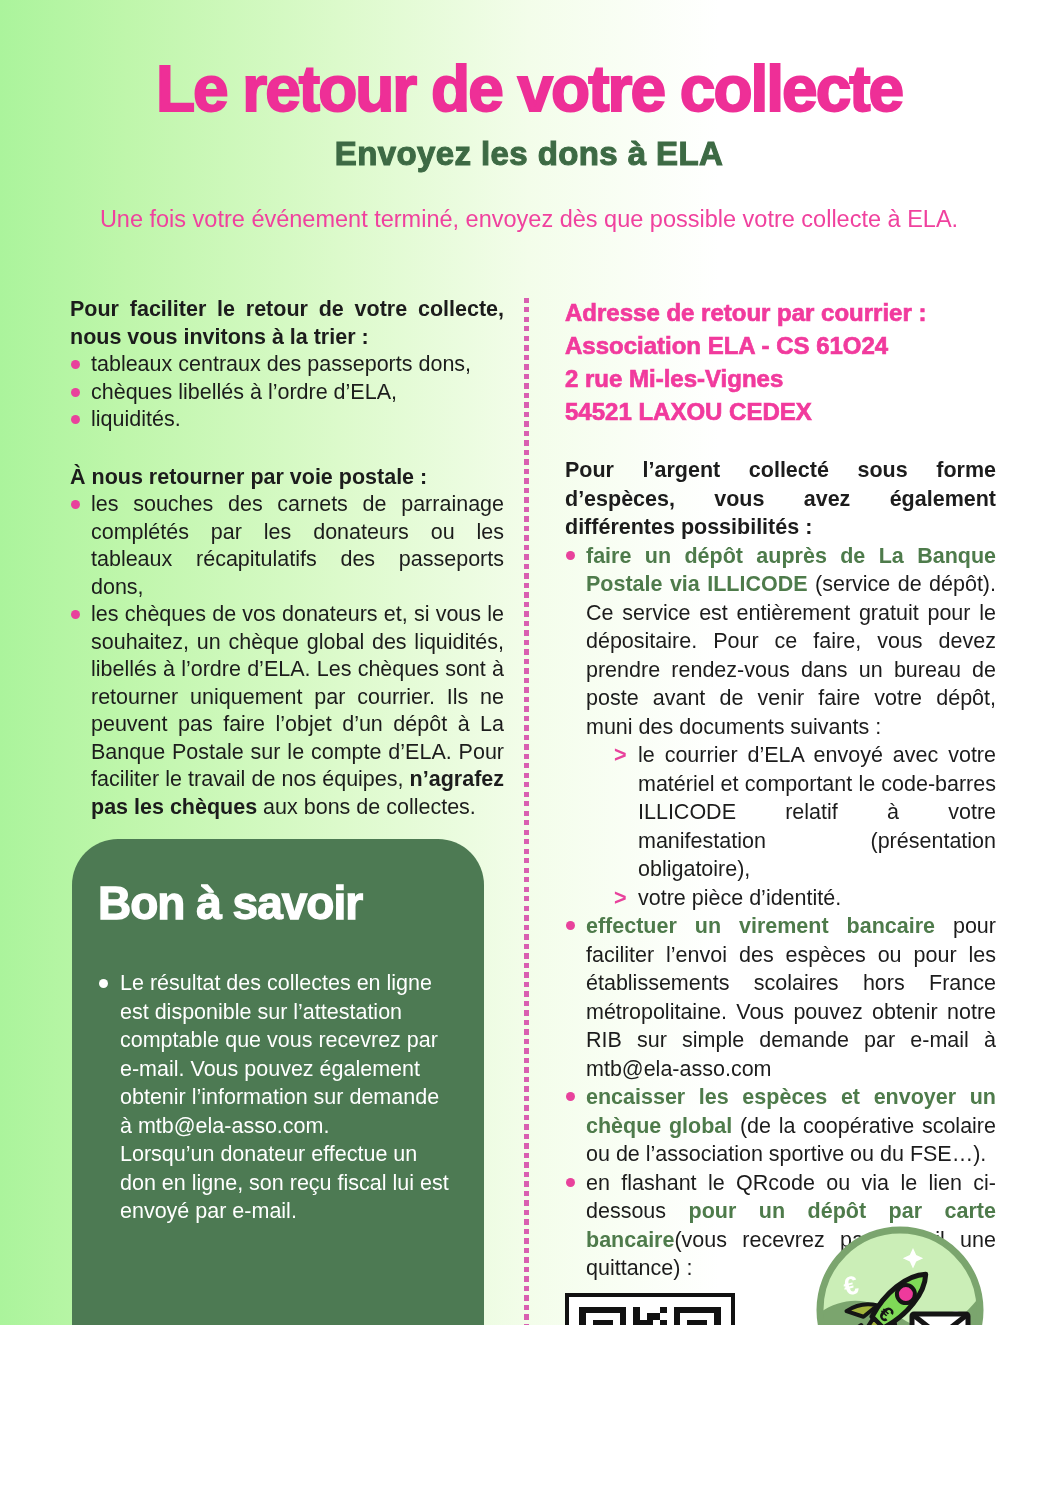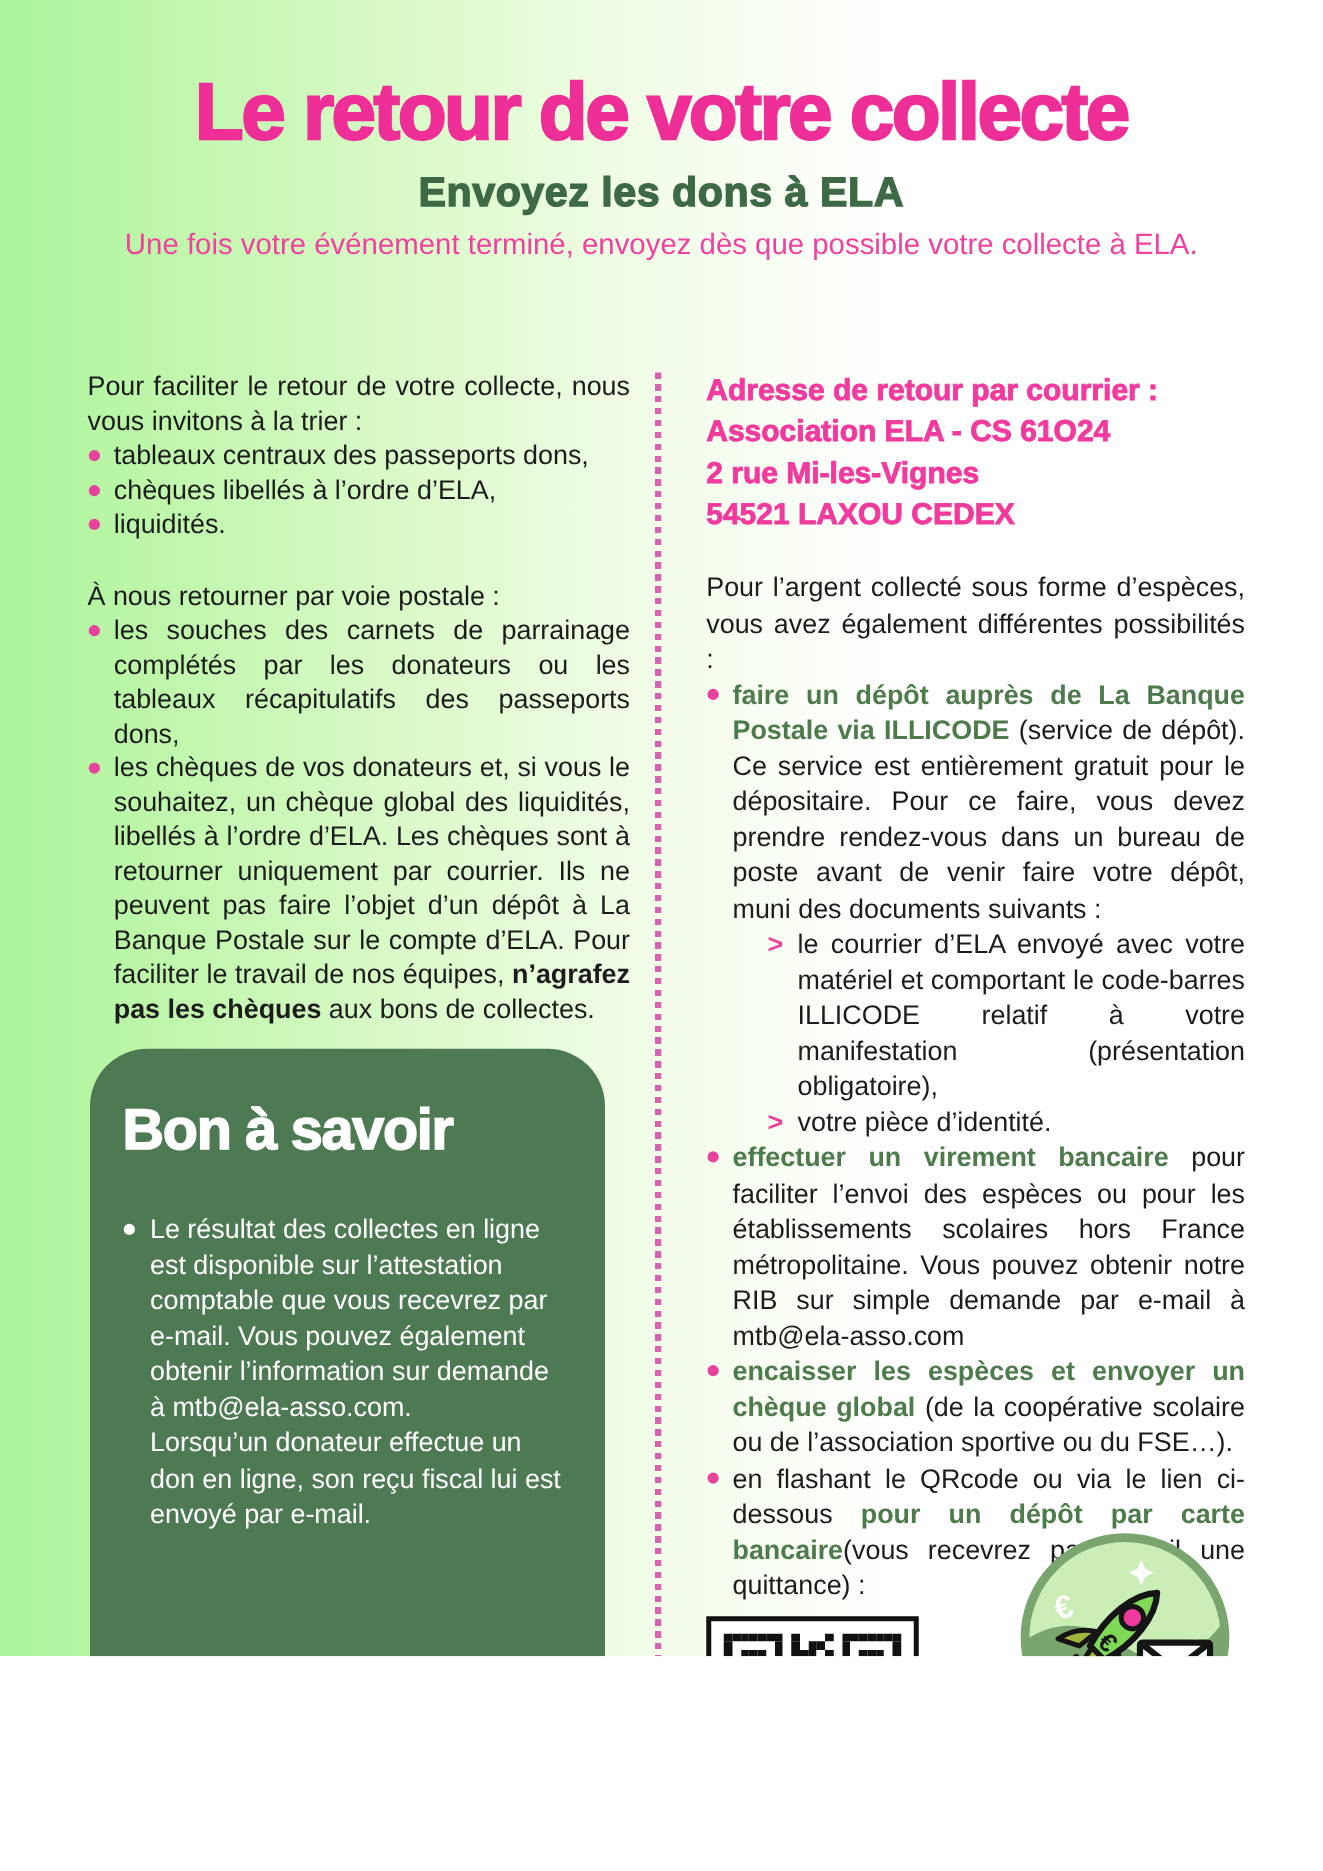--- a/index.html
+++ b/index.html
@@ -8,26 +8,26 @@
     position:relative; width:1058px; height:1325px; overflow:hidden;
     font-family:"Liberation Sans","DejaVu Sans",sans-serif; color:#1c1c1c;
     background:linear-gradient(90deg,#abf49c 0%,#bff6ab 12%,#dcfacb 32%,#f3fdea 50%,#ffffff 68%,#ffffff 100%);
   }
   
   .hd{ position:absolute; left:0; top:0; width:100%; text-align:center; }
   .title{ margin:54px 0 0; font-size:64px; line-height:70px; font-weight:700;
           color:#ee2f97; letter-spacing:-2px; -webkit-text-stroke:1.9px #ee2f97; }
   .subtitle{ margin:12px 0 4px; font-size:33px; line-height:36px; font-weight:700;
           color:#3d6a44; -webkit-text-stroke:1.1px #3d6a44; letter-spacing:.4px; }
-  .intro{ margin:8px 0 0; font-size:23.5px; line-height:31px; color:#f0419e;text-align:center; }
+  .intro{ margin:32px 0 0; font-size:23.5px; line-height:31px; color:#f0419e;text-align:center; }
   
   .col{ position:absolute; top:296px; font-size:21.5px; }
   .col-left{ left:70px; width:434px; line-height:27.5px; }
   .col-right{ left:565px; width:431px; line-height:28.5px; }
-  .jt{ text-align:justify; margin:0; }
+  .jt{ text-align:justify; margin:0;font-weight:bold; }
   .mt{ margin-top:30px; }
   ul{ list-style:none; margin:0; padding:0; }
   li{ position:relative; padding-left:21px; text-align:justify; }
   .dot{ position:absolute; left:1px; top:9px; width:9px; height:9px; border-radius:50%; background:#e8429c; }
   .seg-bold{ font-weight:700; }
   .seg-green{ font-weight:700; color:#4e7b4b; }
   .divider{ position:absolute; left:524px; top:298px; width:5px; height:1132px;
     background:repeating-linear-gradient(to bottom,#d95fb1 0 5px,rgba(0,0,0,0) 5px 9.5px); }
   
   .know-box{ margin:18px 0 0 2px; width:412px; min-height:537px; border-radius:46px;

